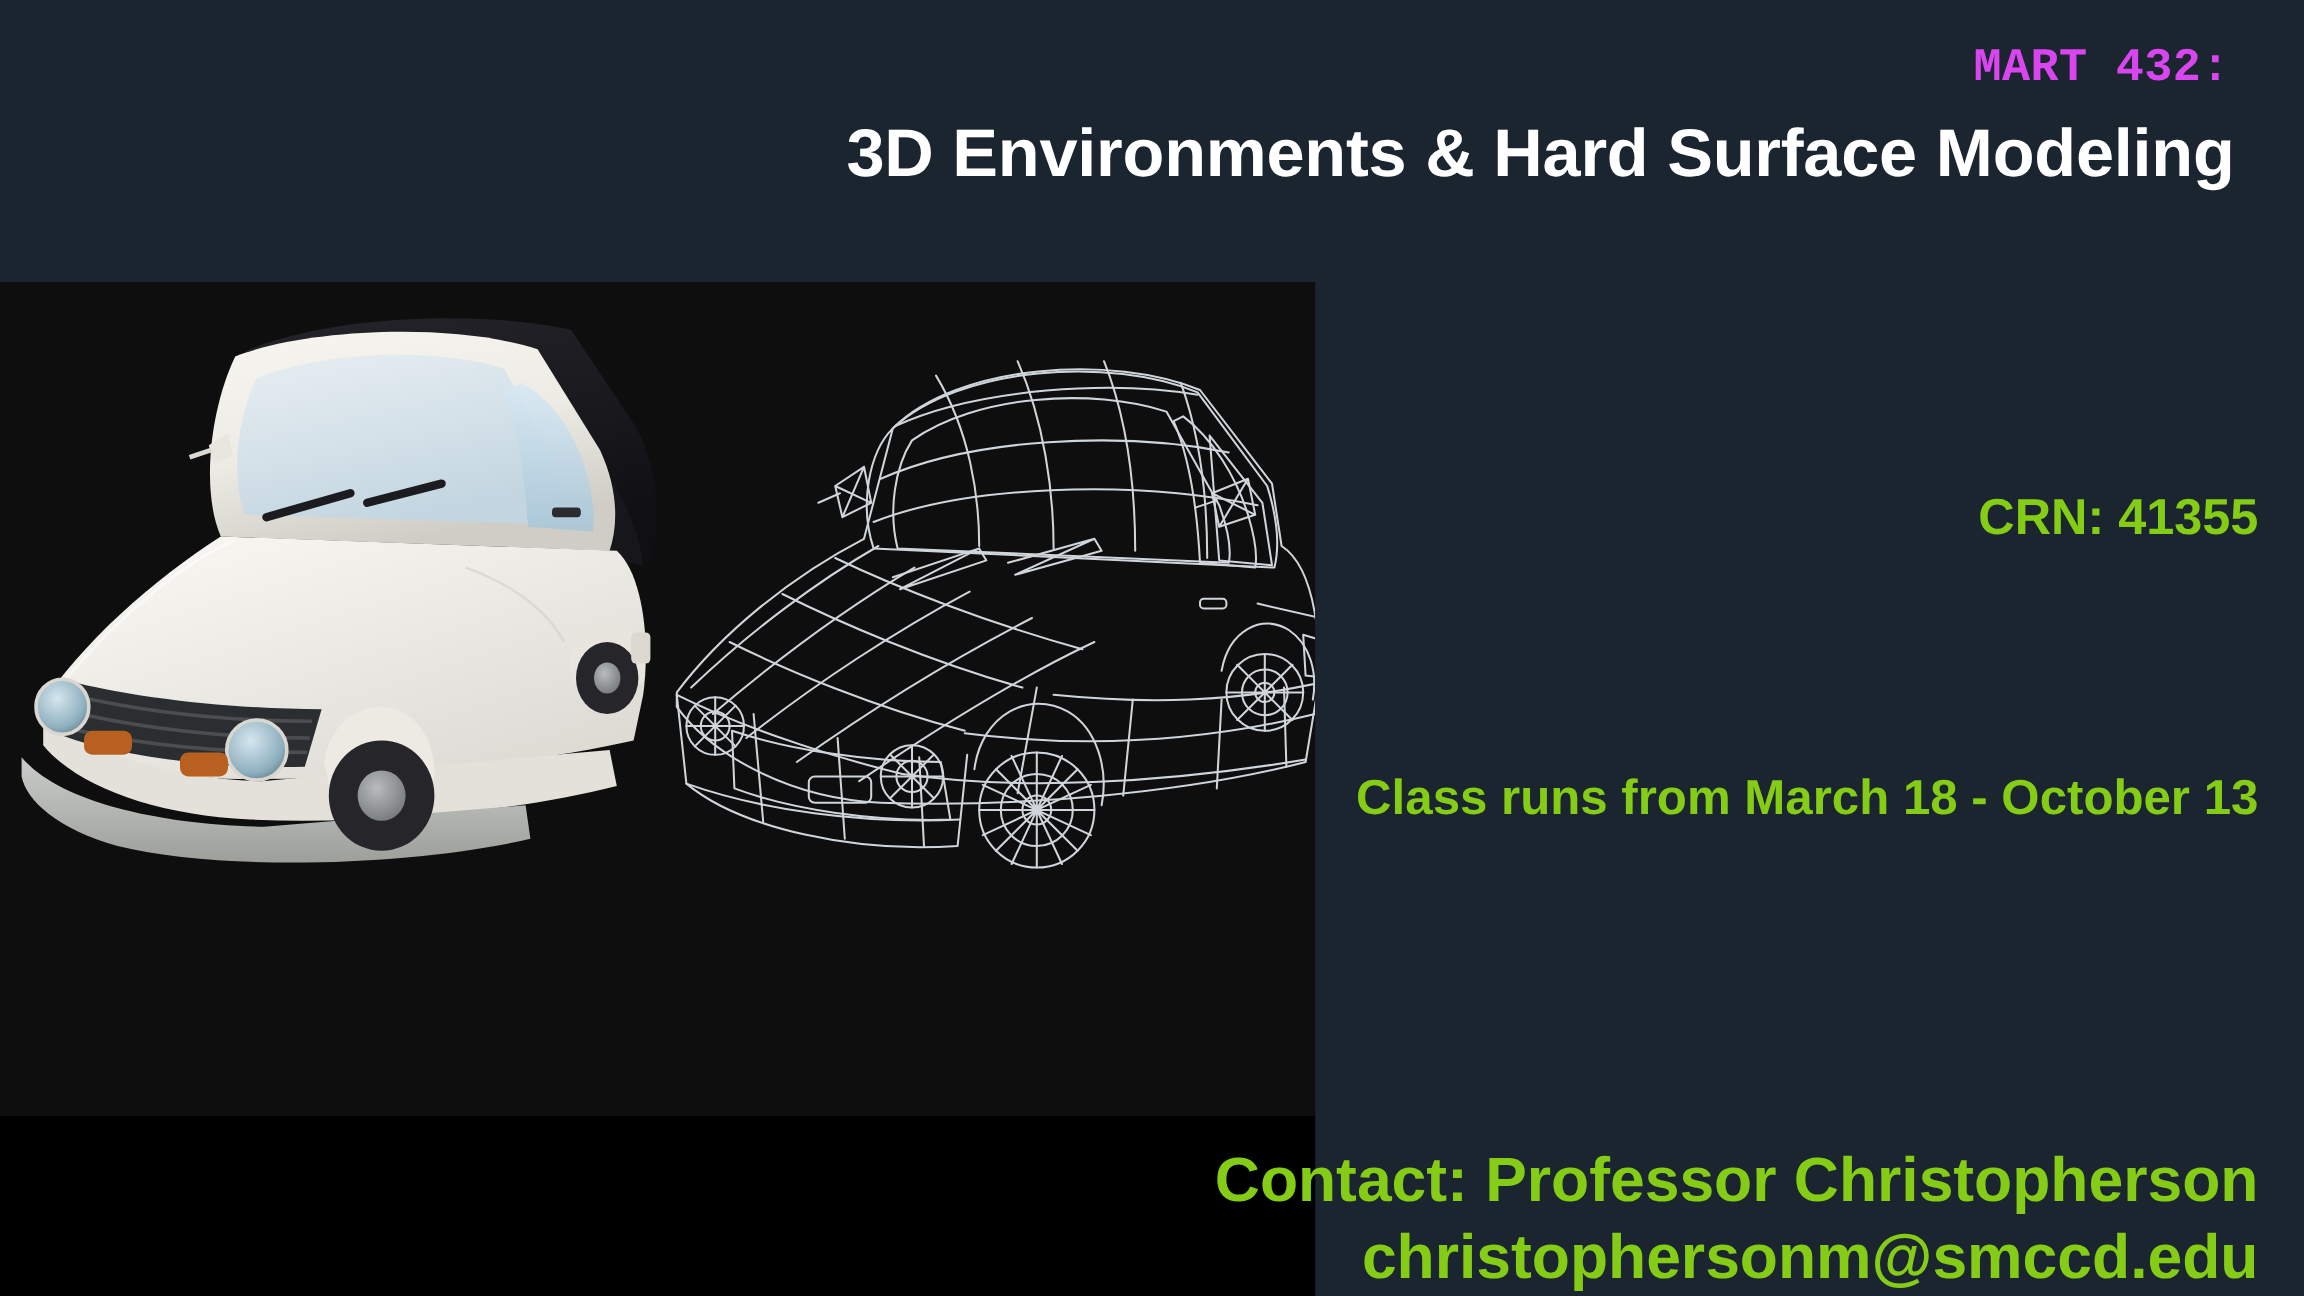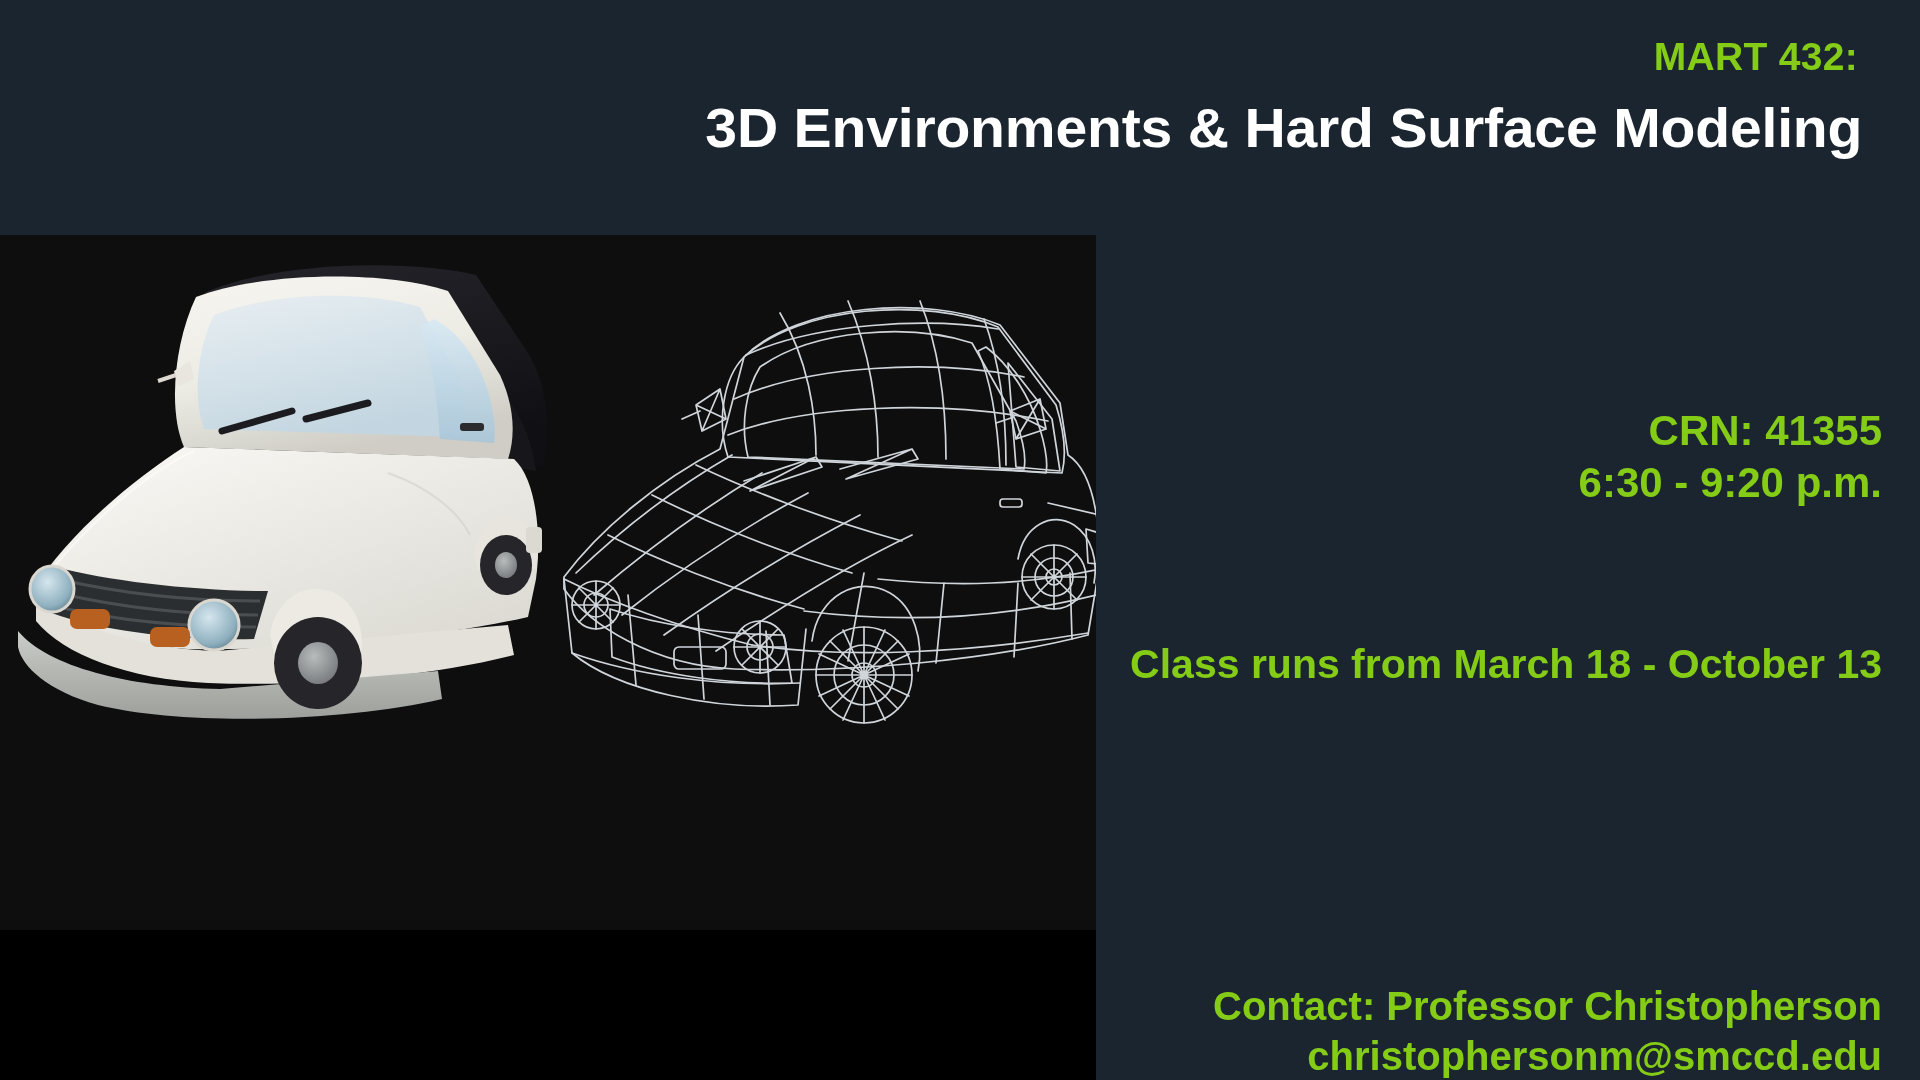--- a/index.html
+++ b/index.html
@@ -21,24 +21,25 @@
     background: #1b2530;
   }
 
   
   .course-code {
     position: absolute;
     right: 62px;
     top: 36px;
     font-size: 39px;
     font-weight: bold;
-    color: #84cc16;
+    color: #d946ef;
     letter-spacing: 0.3px;
     line-height: 1.1;
     white-space: nowrap;
+    font-family: Liberation Mono, monospace;
   }
   .course-title {
     position: absolute;
     right: 58px;
     top: 96px;
     font-size: 56px;
     font-weight: bold;
     color: #ffffff;
     font-stretch: condensed;
     letter-spacing: -0.2px;
@@ -85,26 +86,25 @@
   #dates-block {
     top: 640px;
     font-size: 41px;
     font-weight: bold;
     font-stretch: condensed;
     line-height: 1.2;
     white-space: nowrap;
   }
   #contact-block {
     top: 952px;
-    font-size: 40px;
+    font-size: 52px;
     font-weight: bold;
     font-stretch: condensed;
     line-height: 1.24;
     white-space: nowrap;
-    margin-top: 30px;
   }
   .info-line { display: block; }
 </style>
 </head>
 <body>
 
 <div id="slide">
 
   <div class="course-code">MART 432:</div>
 
@@ -313,21 +313,20 @@
         <path d="M500 260 L 552 272"></path>
         <rect x="452" y="256" width="22" height="8" rx="3"></rect>
       </g>
     </svg>
   </div>
 
   <div id="render-panel-lower"></div>
 
   <div id="schedule-block" class="info-block">
     <span class="info-line">CRN: 41355</span>
-    <span class="info-line">6:30 - 9:20 p.m.</span>
   </div>
 
   <div id="dates-block" class="info-block">
     <span class="info-line">Class runs from March 18 - October 13</span>
   </div>
 
   <div id="contact-block" class="info-block">
     <span class="info-line">Contact: Professor Christopherson</span>
     <span class="info-line">christophersonm@smccd.edu</span>
   </div>

